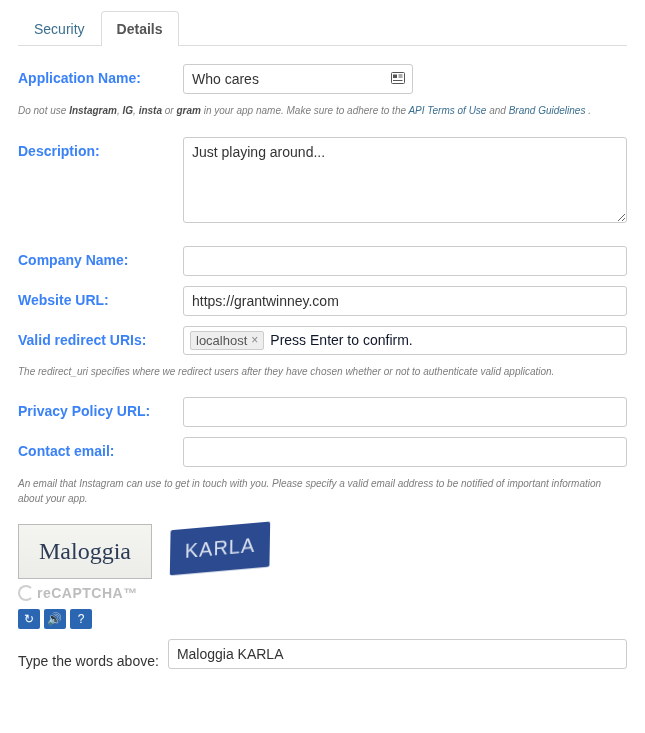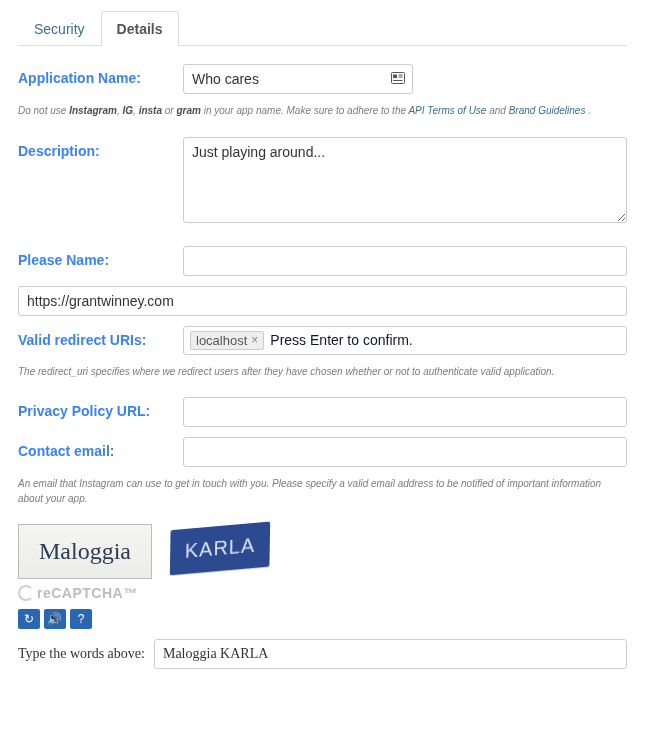--- a/index.html
+++ b/index.html
@@ -155,24 +155,23 @@
     .captcha-btn {
       width: 22px; height: 20px;
       background: #2b66b3;
       border-radius: 2px;
       color: #fff;
       display:flex; align-items:center; justify-content:center;
       font-size: 12px;
       cursor: pointer;
     }
     .captcha-entry {
-      display:flex; align-items:center; gap: 9px;
+      display:flex; align-items:flex-end; gap: 9px;
       margin-top: 10px;
       margin-bottom: 18px;
-      font-family: Liberation Serif, serif;
     }
     .captcha-entry label { font-size: 14px; color:#333; }
     .captcha-entry input { flex:1; }
   </style>
 </head>
 <body>
 
 <div class="tabs">
   <div class="tab">Security</div>
   <div class="tab active">Details</div>
@@ -203,27 +202,28 @@
 <div class="form-row">
   <div class="form-label">Description:</div>
   <div class="form-field">
     <textarea class="full-input" style="">Just playing around...</textarea>
   </div>
 </div>
 
 <div style="height:10px"></div>
 
 <div class="form-row">
-  <div class="form-label">Please Name:</div>
+  <div class="form-label">Company Name:</div>
   <div class="form-field">
     <input type="text" class="full-input" value="" style="">
   </div>
 </div>
 
 <div class="form-row">
+  <div class="form-label">Website URL:</div>
   <div class="form-field">
     <input type="text" class="full-input" value="https://grantwinney.com" style="">
   </div>
 </div>
 
 <div class="form-row">
   <div class="form-label">Valid redirect URIs:</div>
   <div class="form-field">
     <div class="tag-input">
       <span class="tag">

